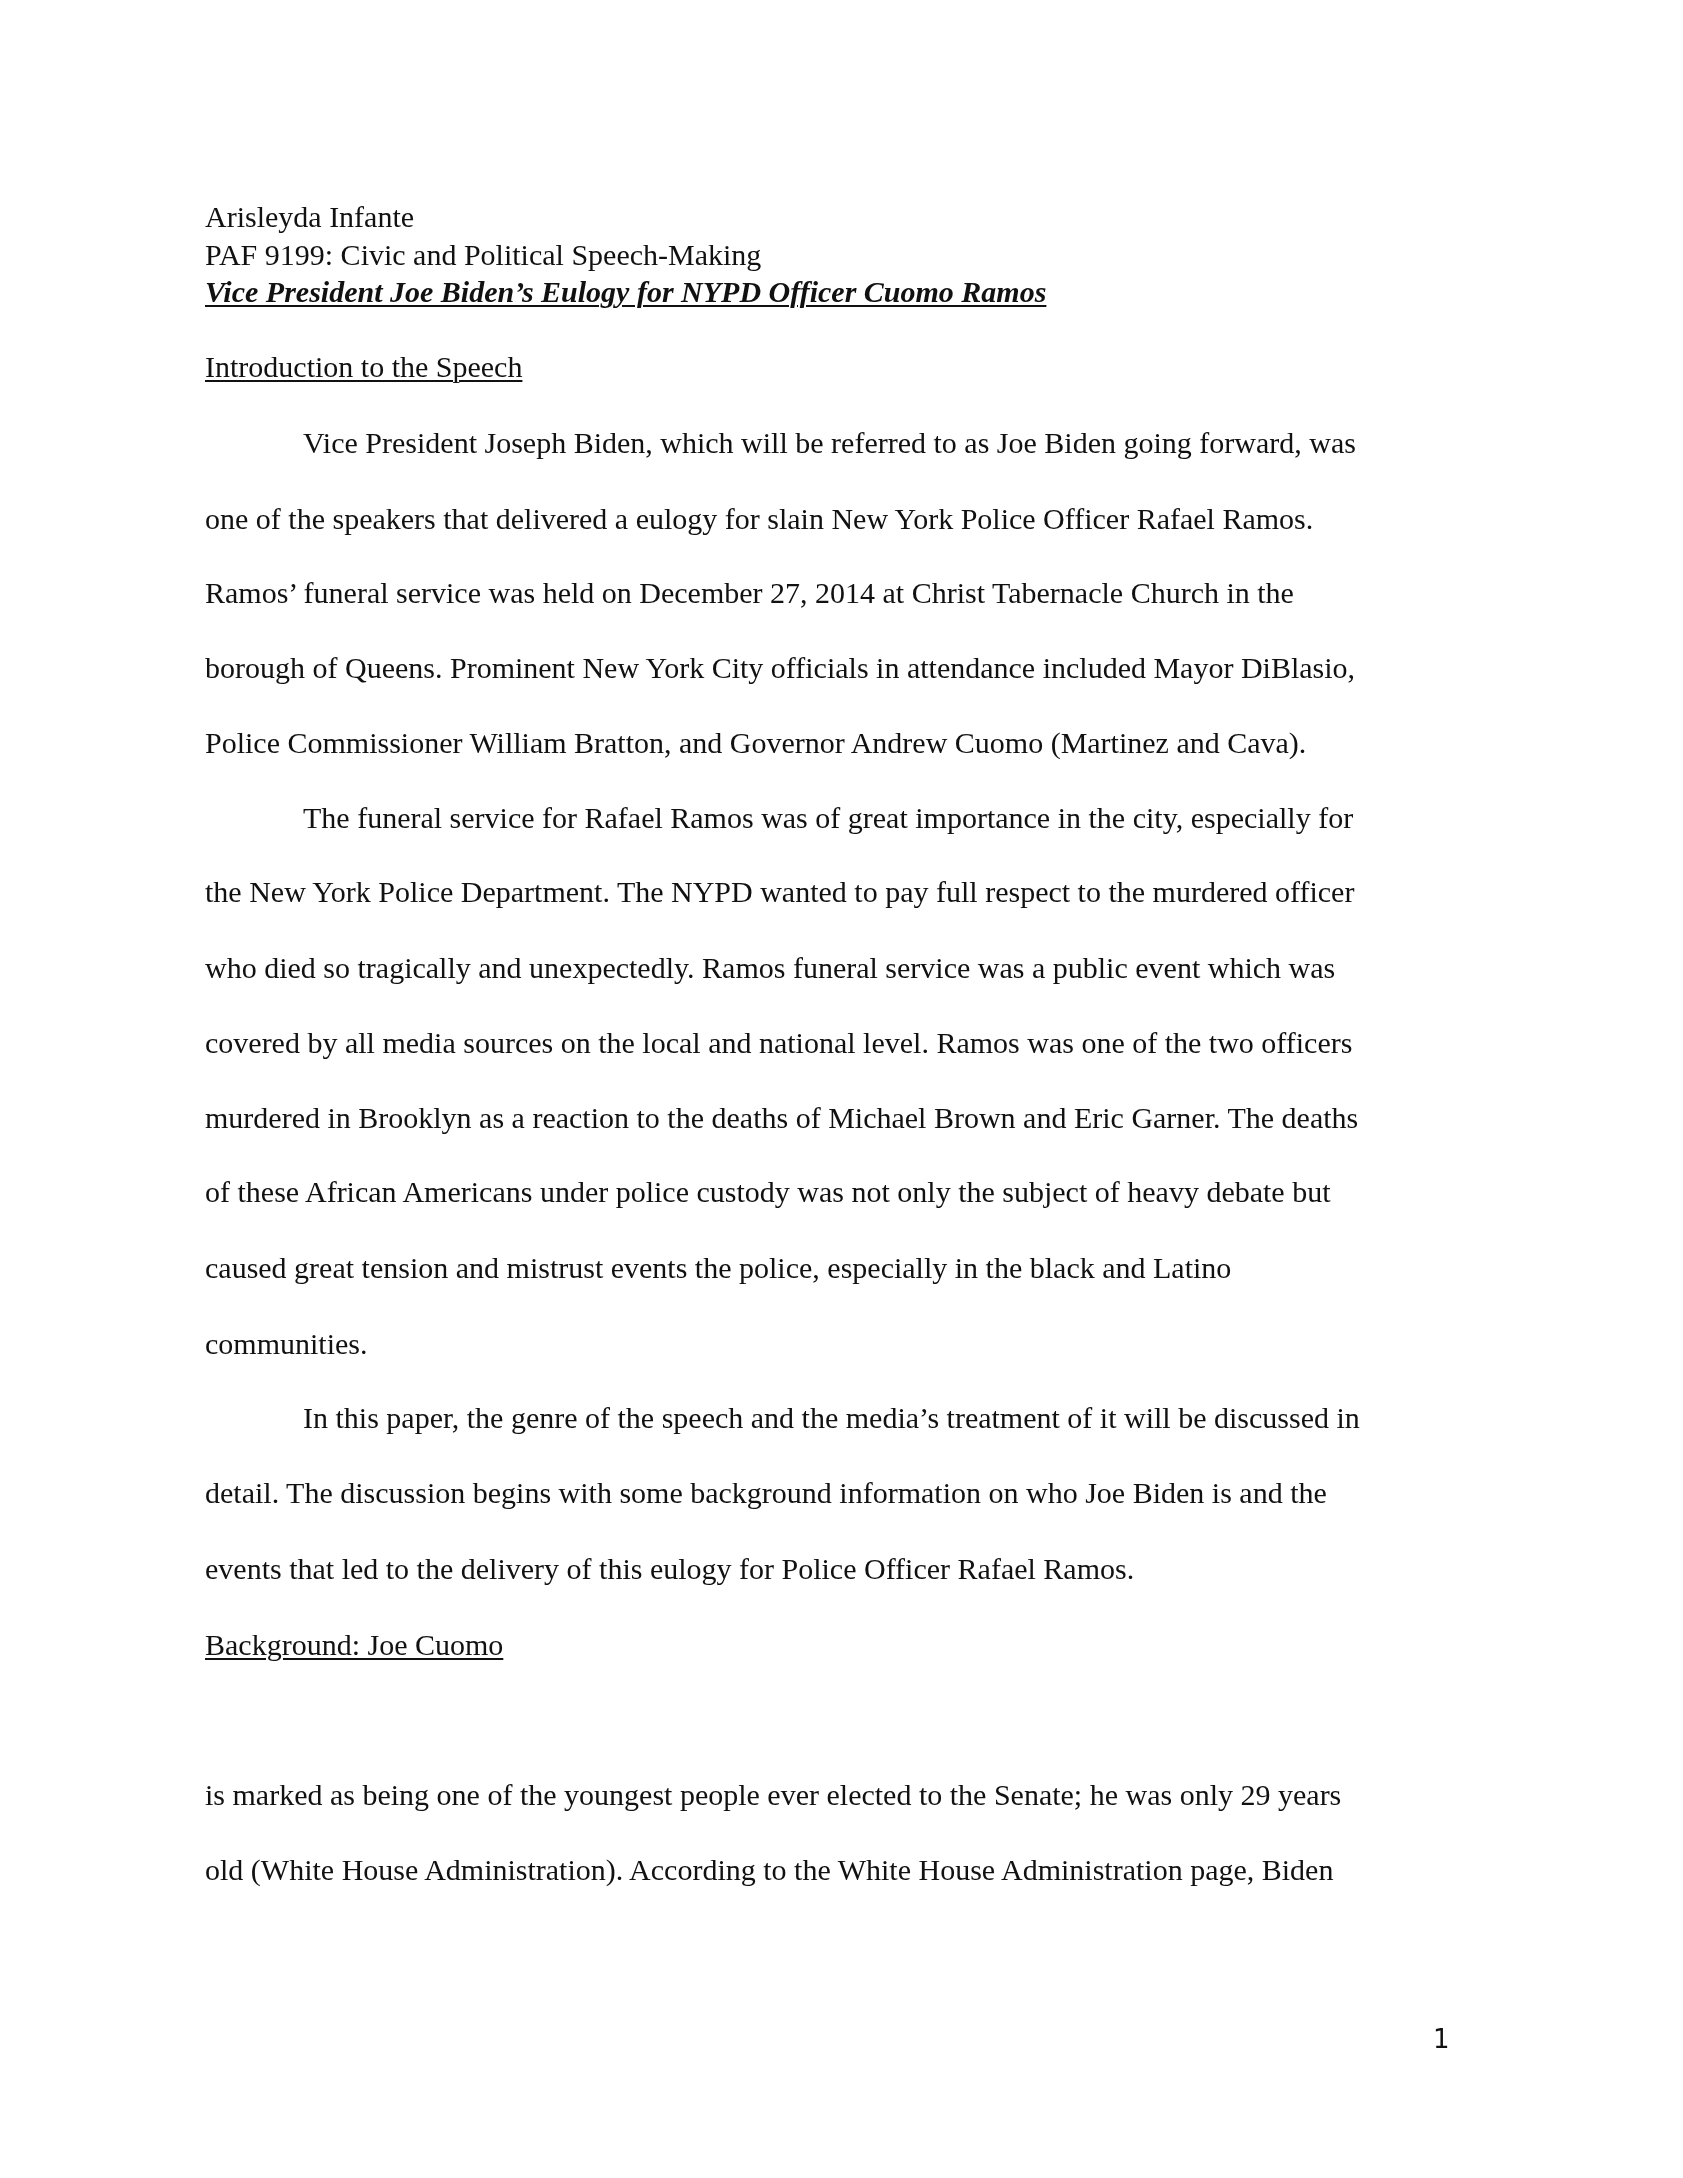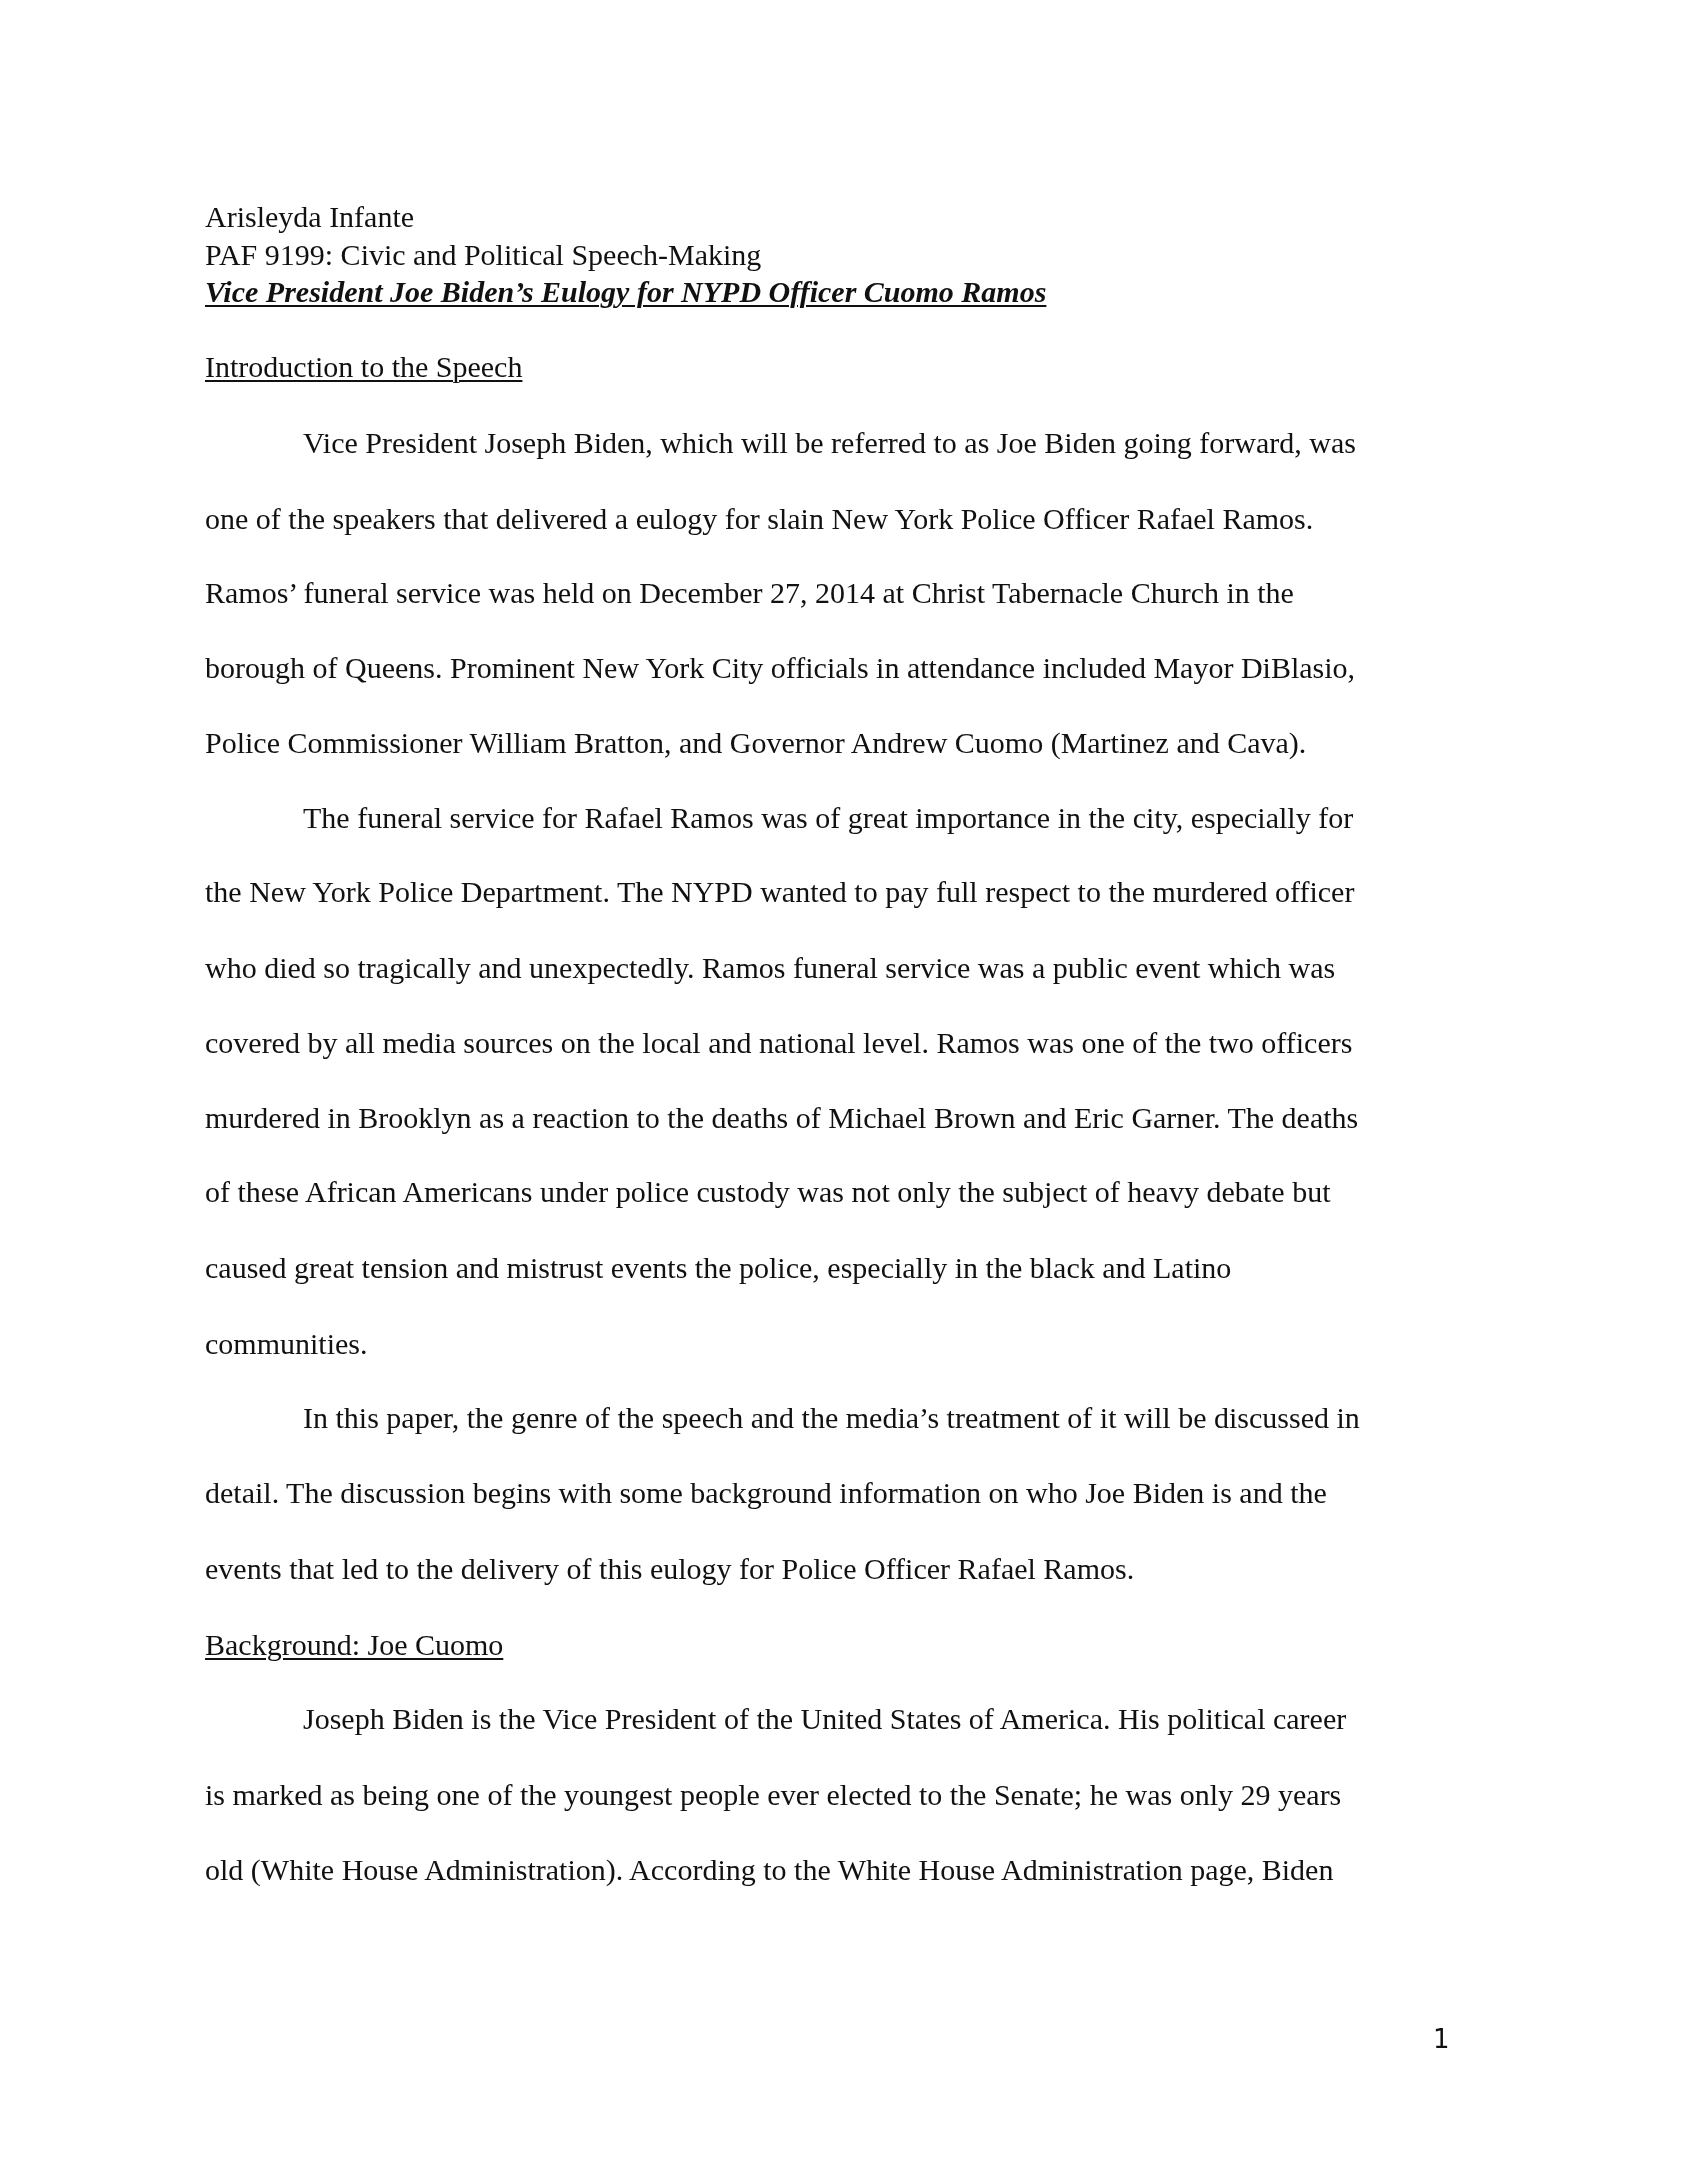--- a/index.html
+++ b/index.html
@@ -37,19 +37,18 @@
   <div class="line" style="top:1099px">murdered in Brooklyn as a reaction to the deaths of Michael Brown and Eric Garner.  The deaths</div>
   <div class="line" style="top:1249px">caused great tension and mistrust events the police, especially in the black and Latino</div>
   <div class="line" style="top:1325px">communities.</div>
 
   <div class="line indent" style="top:1399px">In this paper, the genre of the speech and the media’s treatment of it will be discussed in</div>
   <div class="line" style="top:1474px">detail.  The discussion begins with some background information on who Joe Biden is and the</div>
   <div class="line" style="top:1550px">events that led to the delivery of this eulogy for Police Officer Rafael Ramos.</div>
 
   <div class="line u" style="top:1626px">Background:  Joe Cuomo</div>
 
-  <div class="line indent" style="top:1700px">Joseph Biden is the Vice President of the United States of America.  His political career</div>
   <div class="line" style="top:1776px">is marked as being one of the youngest people ever elected to the Senate; he was only 29 years</div>
   <div class="line" style="top:1851px">old (White House Administration).  According to the White House Administration page, Biden</div>
 
   <div class="pagenum">1</div>
 </div>
 
 
 </body></html>

